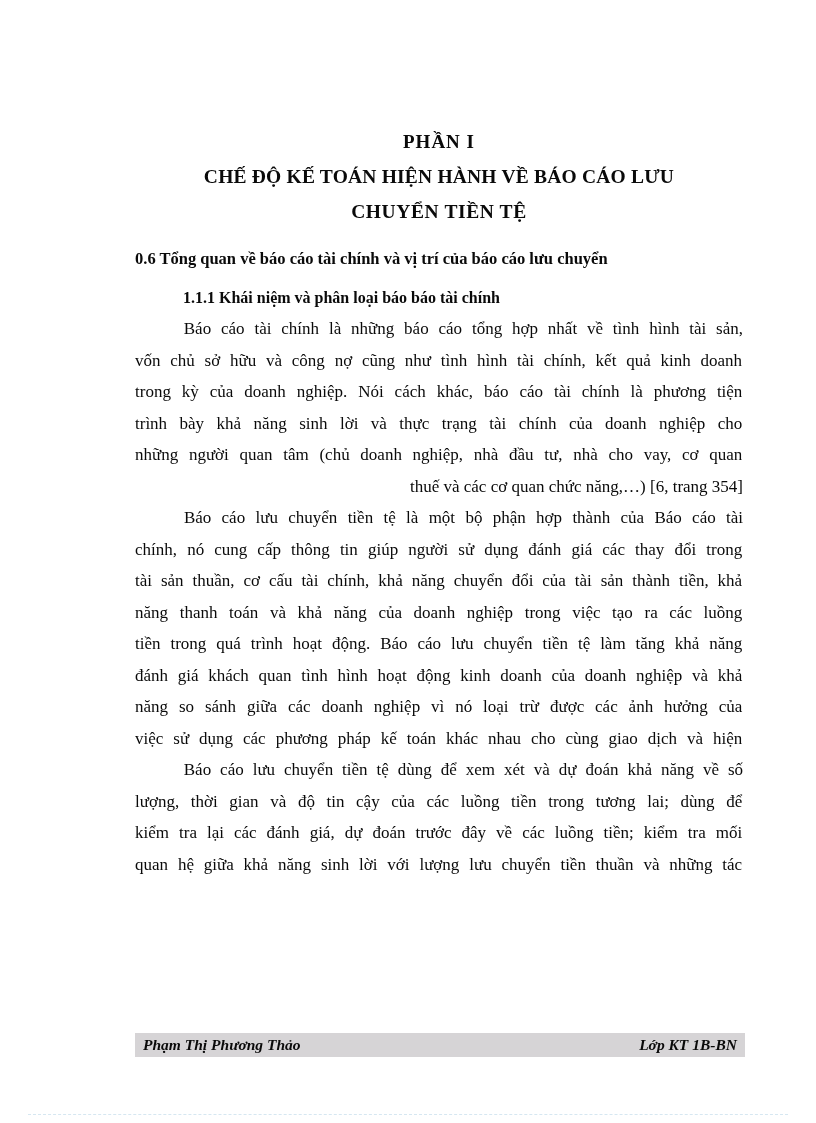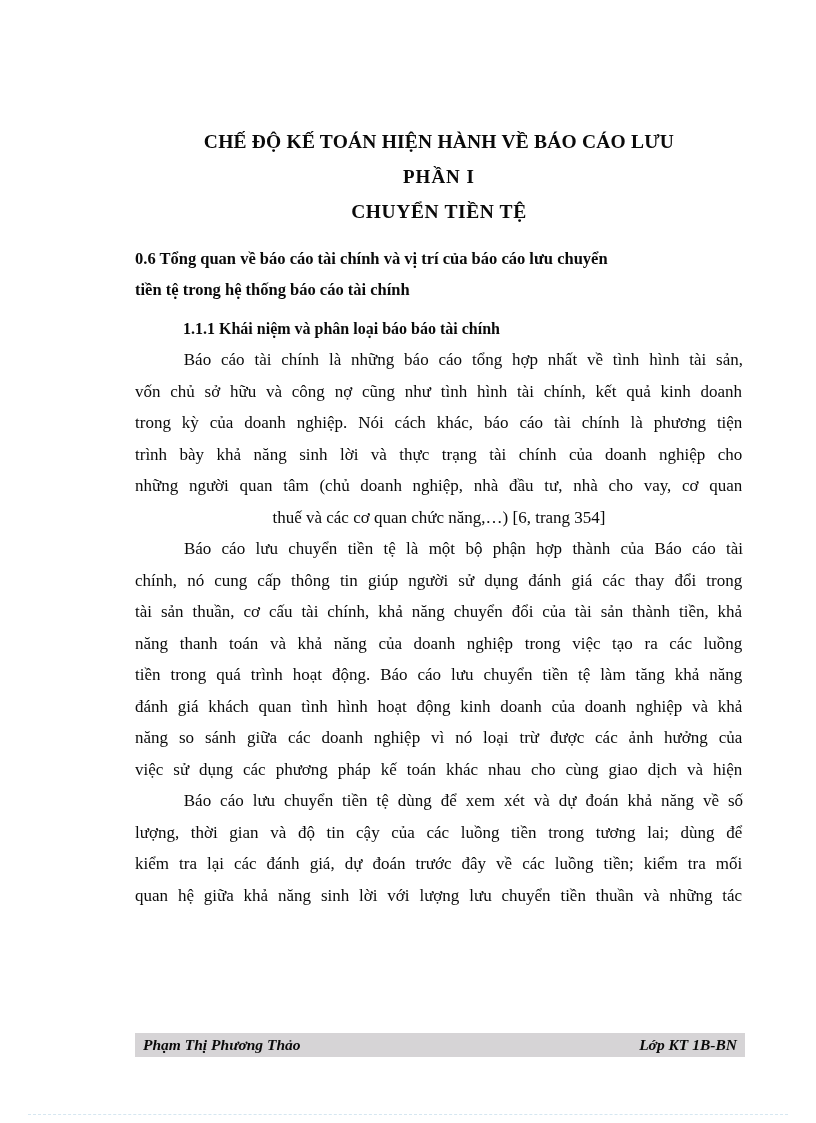--- a/index.html
+++ b/index.html
@@ -129,44 +129,43 @@
 
   
   .just-line {
     display: flex;
     justify-content: space-between;
     font-size: 17px;
     line-height: 31.5px;
     white-space: nowrap;
   }
   .just-line.last {
-    justify-content: center;
+    justify-content: flex-end;
   }
   .just-line .indent {
     display: inline-block;
     width: 48px;
     flex: 0 0 auto;
   }
   .para { margin-bottom: 0; }
 </style>
 </head>
 <body>
 
 <div class="page">
 
 
   <div class="content">
 
+    <div class="doc-title line1">PHẦN I</div>
     <div class="doc-title line2">CHẾ ĐỘ KẾ TOÁN HIỆN HÀNH VỀ BÁO CÁO LƯU</div>
-    <div class="doc-title line1">PHẦN I</div>
     <div class="doc-title line3">CHUYỂN TIỀN TỆ</div>
 
     <div class="h1">
       <div style="text-align:justify;">0.6 Tổng quan  về báo cáo tài chính  và vị trí của báo cáo lưu chuyển</div>
-      <div>tiền tệ trong hệ thống báo cáo tài chính</div>
     </div>
 
     <div class="h2">1.1.1 Khái niệm và phân loại báo báo tài chính</div>
 
 
     <div class="para">
       <div class="just-line">
           <span class="indent"></span>
           <span style="display: inline-block; white-space: nowrap;"><span>Báo</span><span style="display: inline-block; width: 9.85313px;"></span><span>cáo</span><span style="display: inline-block; width: 9.85313px;"></span><span>tài</span><span style="display: inline-block; width: 9.85313px;"></span><span>chính</span><span style="display: inline-block; width: 9.85313px;"></span><span>là</span><span style="display: inline-block; width: 9.85313px;"></span><span>những</span><span style="display: inline-block; width: 9.85313px;"></span><span>báo</span><span style="display: inline-block; width: 9.85313px;"></span><span>cáo</span><span style="display: inline-block; width: 9.85313px;"></span><span>tổng</span><span style="display: inline-block; width: 9.85313px;"></span><span>hợp</span><span style="display: inline-block; width: 9.85313px;"></span><span>nhất</span><span style="display: inline-block; width: 9.85313px;"></span><span>về</span><span style="display: inline-block; width: 9.85313px;"></span><span>tình</span><span style="display: inline-block; width: 9.85313px;"></span><span>hình</span><span style="display: inline-block; width: 9.85313px;"></span><span>tài</span><span style="display: inline-block; width: 9.85313px;"></span><span>sản,</span></span>
         </div>

